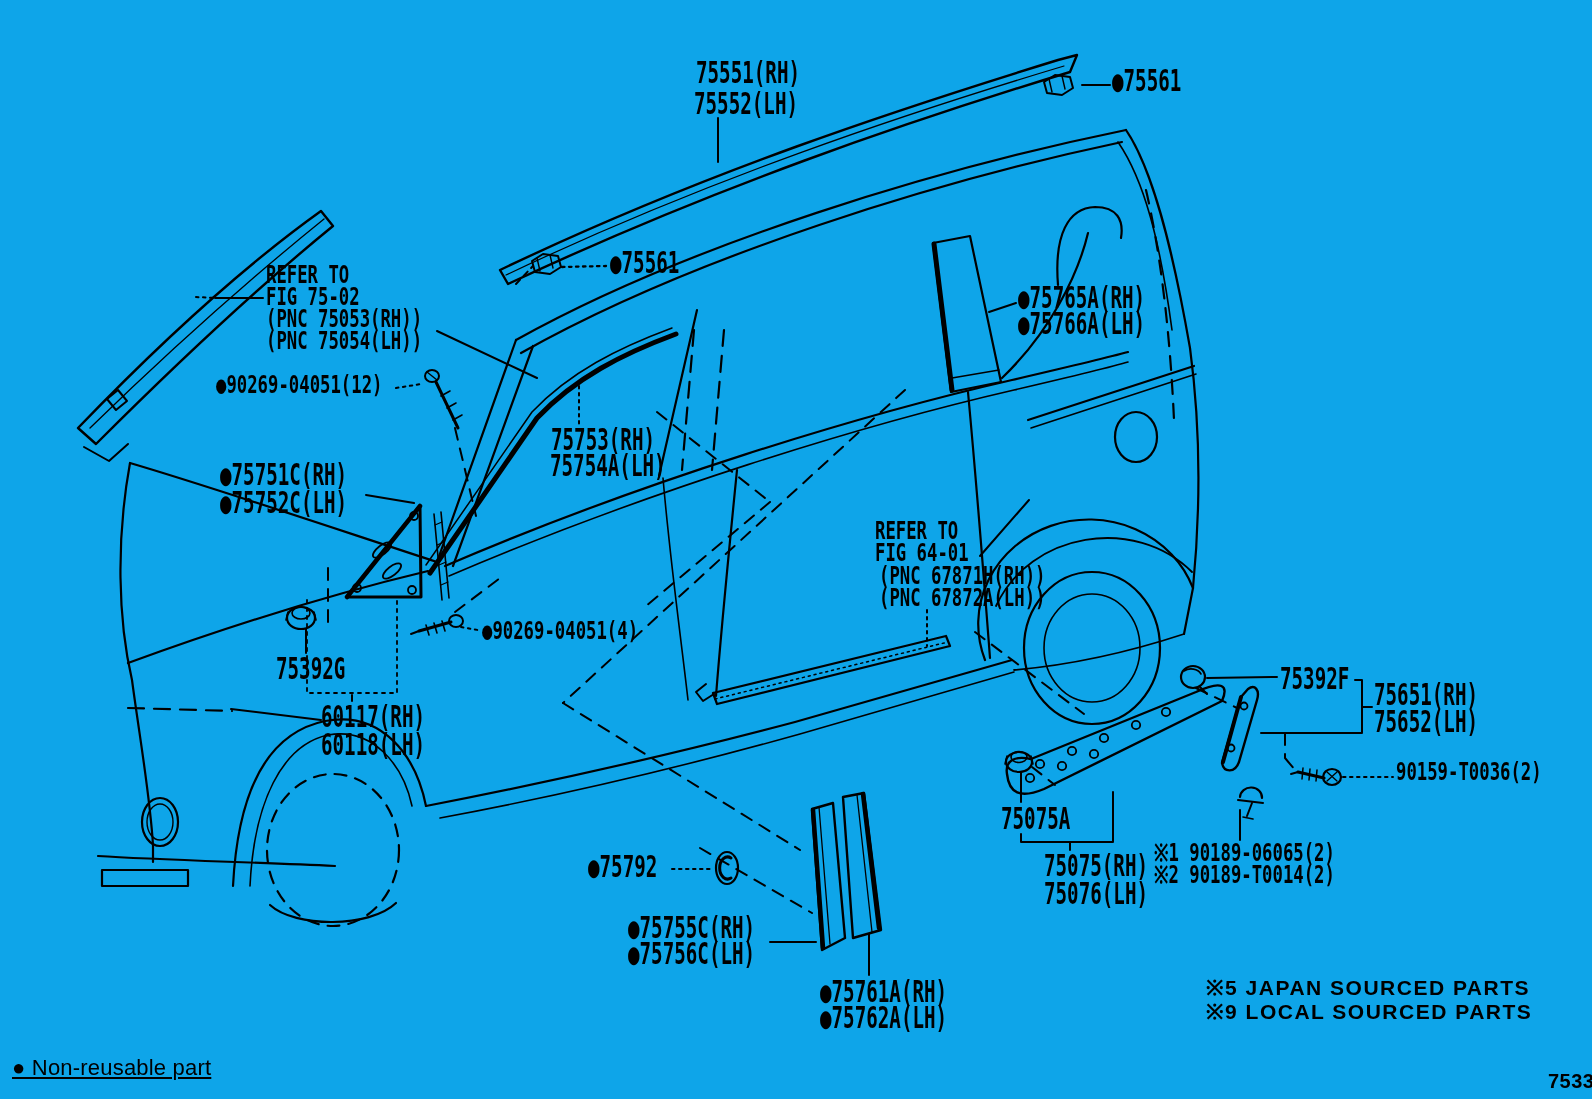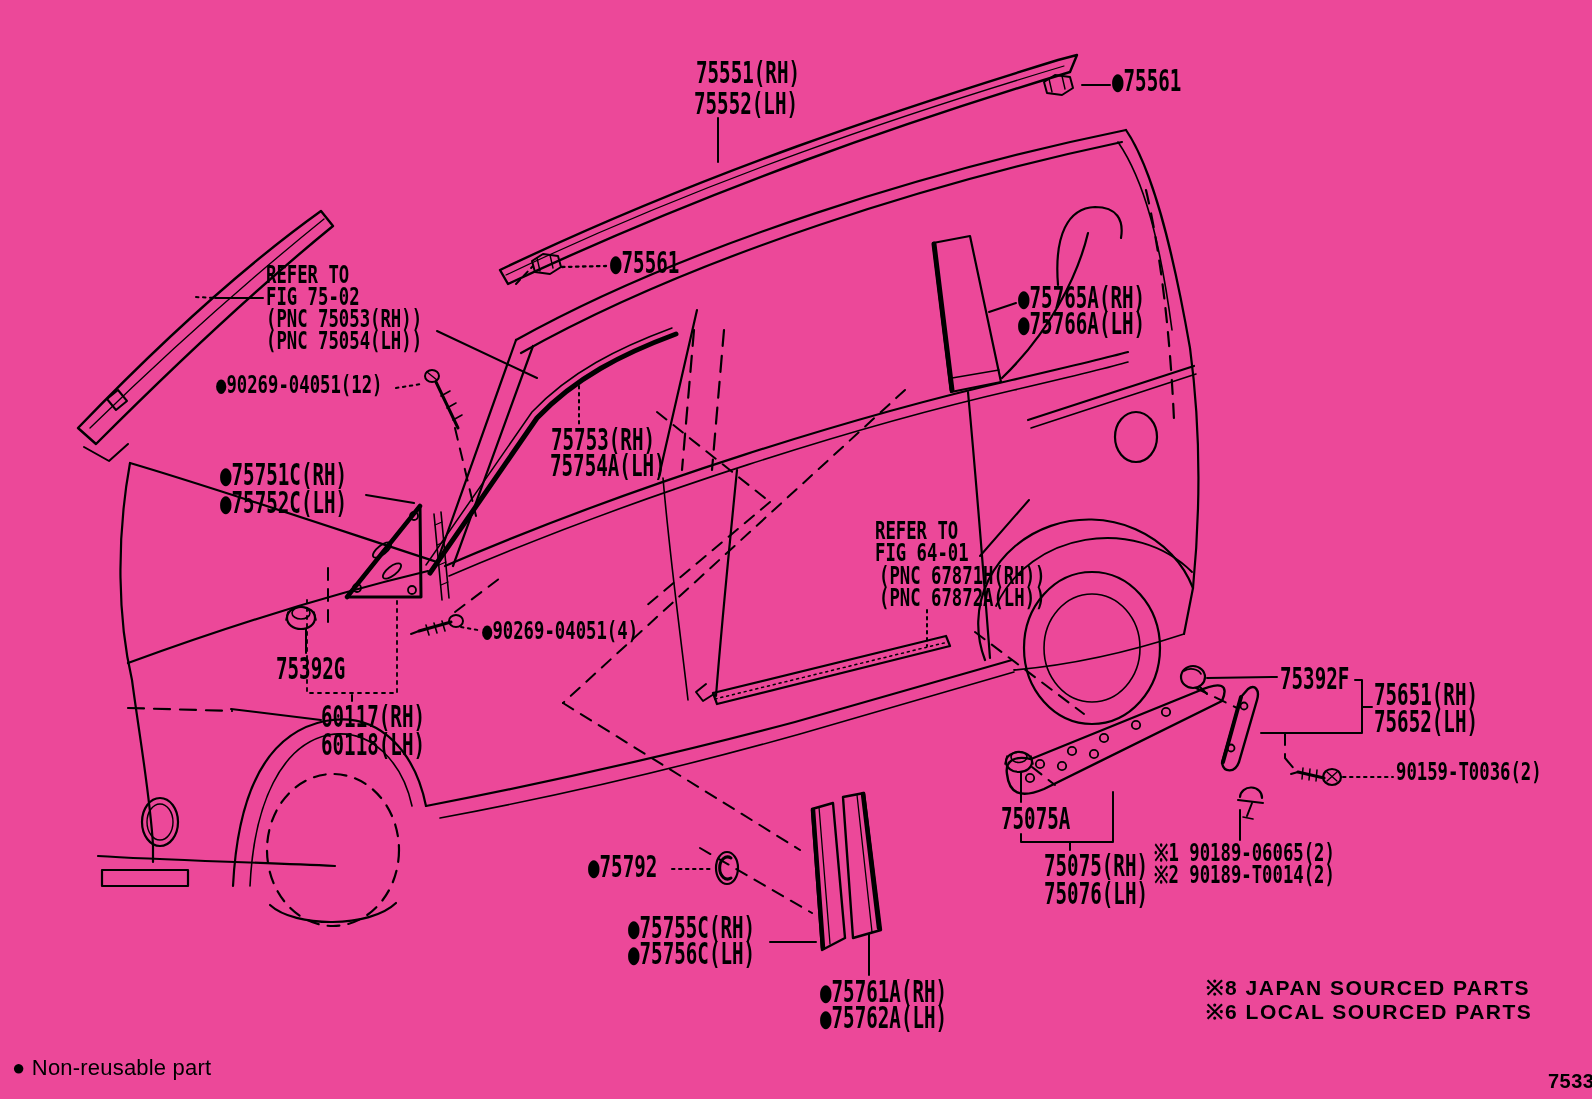--- a/index.html
+++ b/index.html
@@ -1,24 +1,24 @@
 <!DOCTYPE html>
 <html><head>
 <meta charset="utf-8">
 <style>
   html,body{margin:0;padding:0;background:#ffffff;}
-  .stage{position:relative;width:1592px;height:1099px;background:#ec4899;overflow:hidden;
+  .stage{position:relative;width:1592px;height:1099px;background:#0ea5e9;overflow:hidden;
          font-family:"DejaVu Sans Mono",monospace;}
   .stage svg{position:absolute;left:0;top:0;}
   .lb{position:absolute;font:bold 30px/30px "DejaVu Sans Mono",monospace;color:#000;
       white-space:nowrap;transform:scaleX(0.64);transform-origin:0 0;letter-spacing:0;}
   .lb.m{font:bold 24px/24px "DejaVu Sans Mono",monospace;transform:scaleX(0.72);}
   .sans{position:absolute;font:700 21px/24px "Liberation Sans",sans-serif;color:#000;
         white-space:nowrap;letter-spacing:1.5px;}
-  .sans.plain{font:400 22px/24px "Liberation Sans",sans-serif;letter-spacing:0.2px;}
+  .sans.plain{font:400 22px/24px "Liberation Sans",sans-serif;letter-spacing:0.2px;text-decoration:underline;}
   .sans.code{font:700 20px/22px "Liberation Sans",sans-serif;letter-spacing:0.5px;}
 </style>
 </head>
 <body>
 
 <div class="stage">
 
 <svg width="1592" height="1099" viewBox="0 0 1592 1099" fill="none" stroke="#000" stroke-width="2.2" stroke-linecap="round" stroke-linejoin="round">
 
   <g>
@@ -282,19 +282,19 @@
 
   <div class="lb m" style="left:1396px;top:760px">90159-T0036(2)</div>
 
   <div class="lb" style="left:1001px;top:804px">75075A</div>
   <div class="lb" style="left:1044px;top:851px">75075(RH)</div>
   <div class="lb" style="left:1044px;top:879px">75076(LH)</div>
 
   <div class="lb m" style="left:1154px;top:841px">※1 90189-06065(2)</div>
   <div class="lb m" style="left:1154px;top:863px">※2 90189-T0014(2)</div>
 
-  <div class="sans" style="left:1206px;top:976px">※8 JAPAN SOURCED PARTS</div>
-  <div class="sans" style="left:1206px;top:1000px">※6 LOCAL SOURCED PARTS</div>
+  <div class="sans" style="left:1206px;top:976px">※5 JAPAN SOURCED PARTS</div>
+  <div class="sans" style="left:1206px;top:1000px">※9 LOCAL SOURCED PARTS</div>
 
   <div class="sans plain" style="left:12px;top:1056px">● Non-reusable part</div>
   <div class="sans code" style="left:1548px;top:1070px">753359F</div>
 
 </div>
 
 </body></html>

